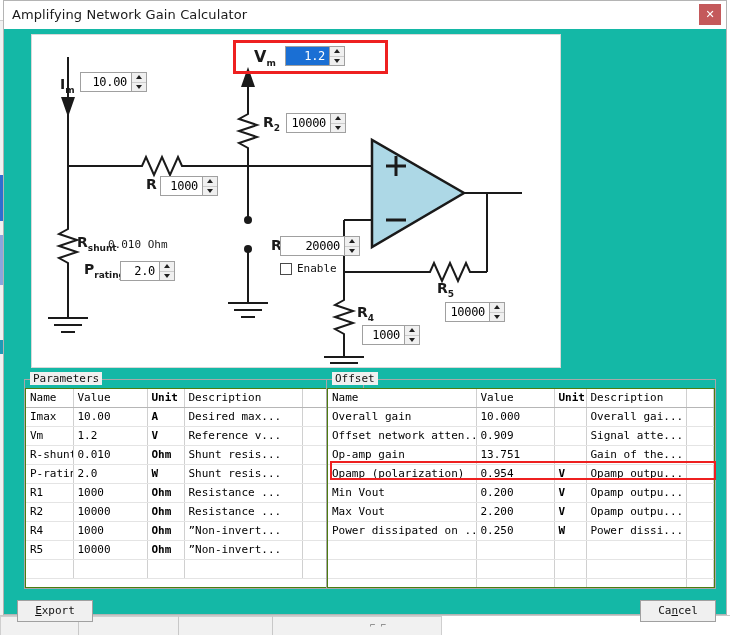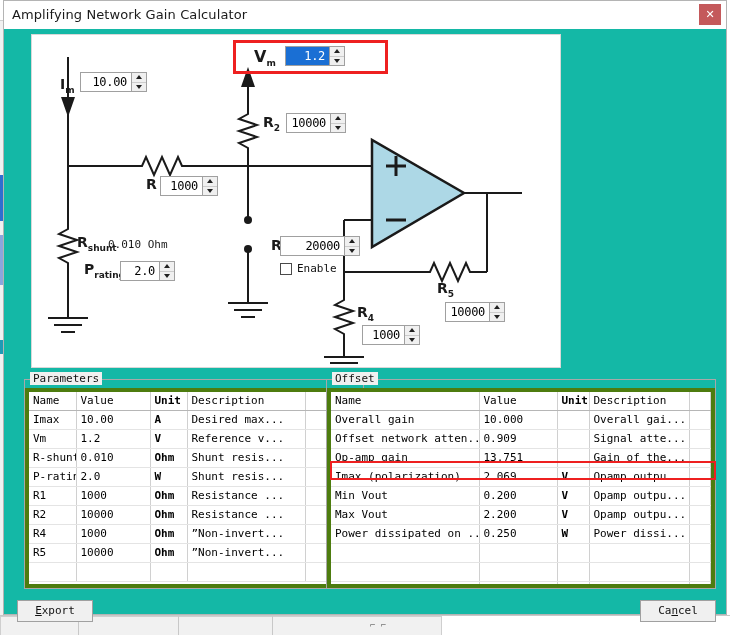--- a/index.html
+++ b/index.html
@@ -97,21 +97,21 @@
   .group > .gb-border{
     position:absolute;left:0;top:7px;right:0;bottom:0;
     border:1px solid #a8a8a8;box-sizing:border-box;
   }
   .group > .gb-title{
     position:absolute;left:6px;top:0px;background:#f0f0f0;padding:0 3px;
     font-family:"DejaVu Sans Mono", monospace;font-size:11px;color:#111;z-index:2;
   }
   .tablewrap{
     position:absolute;left:1px;top:16px;right:1px;bottom:1px;
-    background:#ffffff;border:4px solid #4d7c0f;box-sizing:border-box;overflow:hidden;
+    background:#ffffff;border:1px solid #4d7c0f;box-sizing:border-box;overflow:hidden;
   }
   table.grid{border-collapse:collapse;width:100%;table-layout:fixed;}
   table.grid td{
     font-family:"DejaVu Sans Mono", monospace;font-size:11px;color:#000;
     border-right:1px solid #d0d0d0;border-bottom:1px solid #e4e4e4;
     padding:0 0 0 4px;height:18px;line-height:18px;overflow:hidden;
     white-space:nowrap;text-overflow:clip;
   }
   table.grid tr.hdr td{border-bottom:1px solid #b6b6b6;background:#ffffff;}
   td.c-unit{text-align:left;padding-left:0;font-weight:bold;}
@@ -443,22 +443,22 @@
               <td></td>
             </tr>
             <tr>
               <td>Op-amp gain</td>
               <td>13.751</td>
               <td class="c-unit"></td>
               <td>Gain of the...</td>
               <td></td>
             </tr>
             <tr>
-              <td>Imax (polarization)</td>
-              <td>2.069</td>
+              <td>Opamp (polarization)</td>
+              <td>0.954</td>
               <td class="c-unit">V</td>
               <td>Opamp outpu...</td>
               <td></td>
             </tr>
             <tr>
               <td>Min Vout</td>
               <td>0.200</td>
               <td class="c-unit">V</td>
               <td>Opamp outpu...</td>
               <td></td>

